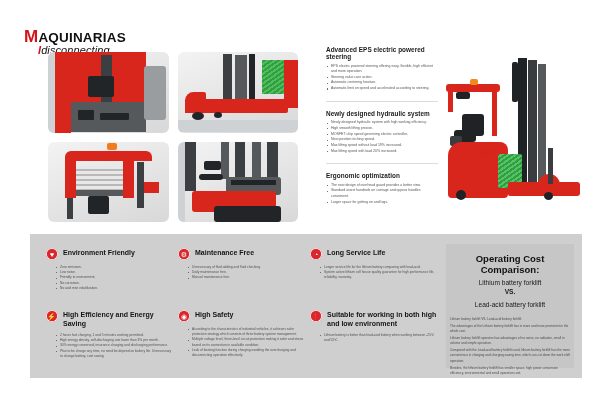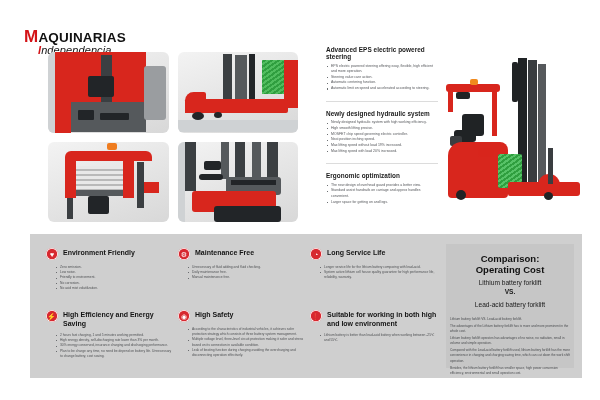--- a/index.html
+++ b/index.html
@@ -76,21 +76,21 @@
   .cost-body{margin-top:7px;padding:0 4px;text-align:left;}
   .cost-p{font-size:3.2px;line-height:1.66;color:#4a4c4f;margin:0 0 1.5px 0;}
 </style>
 </head>
 <body>
 
 <div class="page">
 
   <div class="logo">
     <div class="logo-main"><span class="logo-m">M</span><span>AQUINARIAS</span></div>
-    <div class="logo-sub"><span class="logo-i">I</span><span>ndependencia</span></div>
+    <div class="logo-sub"><span class="logo-i">I</span><span>disconnecting</span></div>
   </div>
 
   <div class="photos">
 
     <div class="photo">
       <div class="ph-red" style="left:6%;top:0;width:13%;height:100%"></div>
       <div class="ph-red" style="left:19%;top:0;width:62%;height:72%"></div>
       <div class="ph-dark" style="left:44%;top:4%;width:9%;height:60%"></div>
       <div class="ph-blk" style="left:33%;top:30%;width:22%;height:26%;border-radius:2px"></div>
       <div class="ph-dark2" style="left:19%;top:62%;width:62%;height:38%"></div>
@@ -287,22 +287,22 @@
         </div>
         <ul class="c-ul">
           <li class="c-li">Lithium battery is better than lead-acid battery when working between -25℃ and 55℃.</li>
         </ul>
       </div>
 
     </div>
 
     <div class="cost">
       <div class="cost-inner">
+        <div class="cost-t1">Operating Cost</div>
         <div class="cost-t1">Comparison:</div>
-        <div class="cost-t1">Operating Cost</div>
         <div class="cost-t2">Lithium battery forklift</div>
         <div class="cost-vs">VS.</div>
         <div class="cost-t2">Lead-acid battery forklift</div>
       </div>
       <div class="cost-body">
         <p class="cost-p">Lithium battery forklift VS. Lead-acid battery forklift.</p>
         <p class="cost-p">The advantages of the Lithium battery forklift has is more and more prominent in the whole cost.</p>
         <p class="cost-p">Lithium battery forklift operates has advantages of no noise, no radiation, small in volume and simple operation.</p>
         <p class="cost-p">Compared with the Lead-acid battery forklift used, lithium battery forklift has the more convenience in charging and charging saving time, which can cut down the work shift operation.</p>
         <p class="cost-p">Besides, the lithium battery forklift has smaller space, high power conversion efficiency, environmental and small operation cost.</p>

